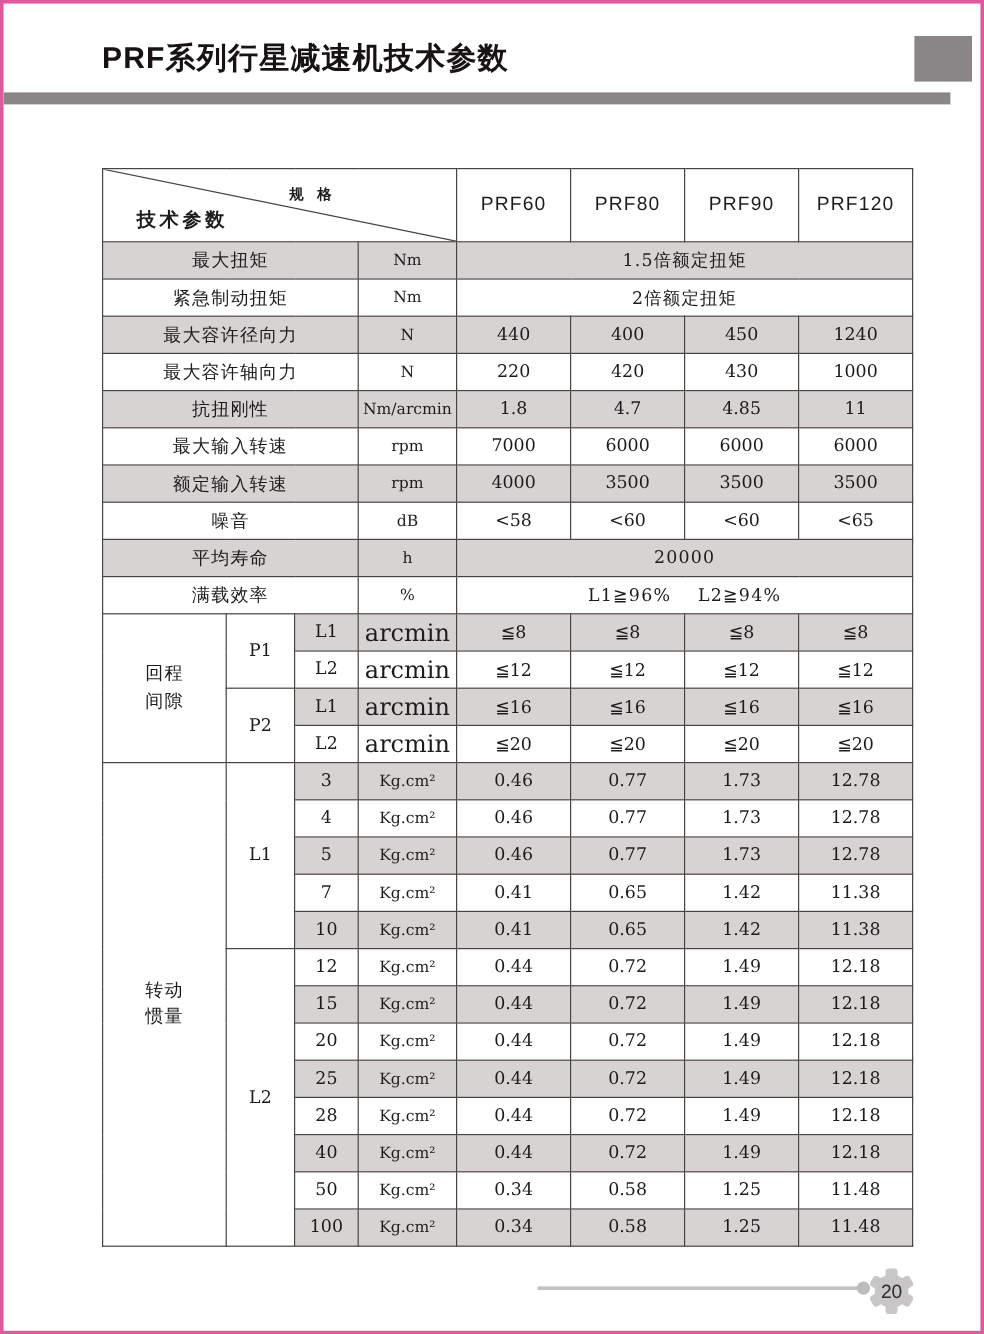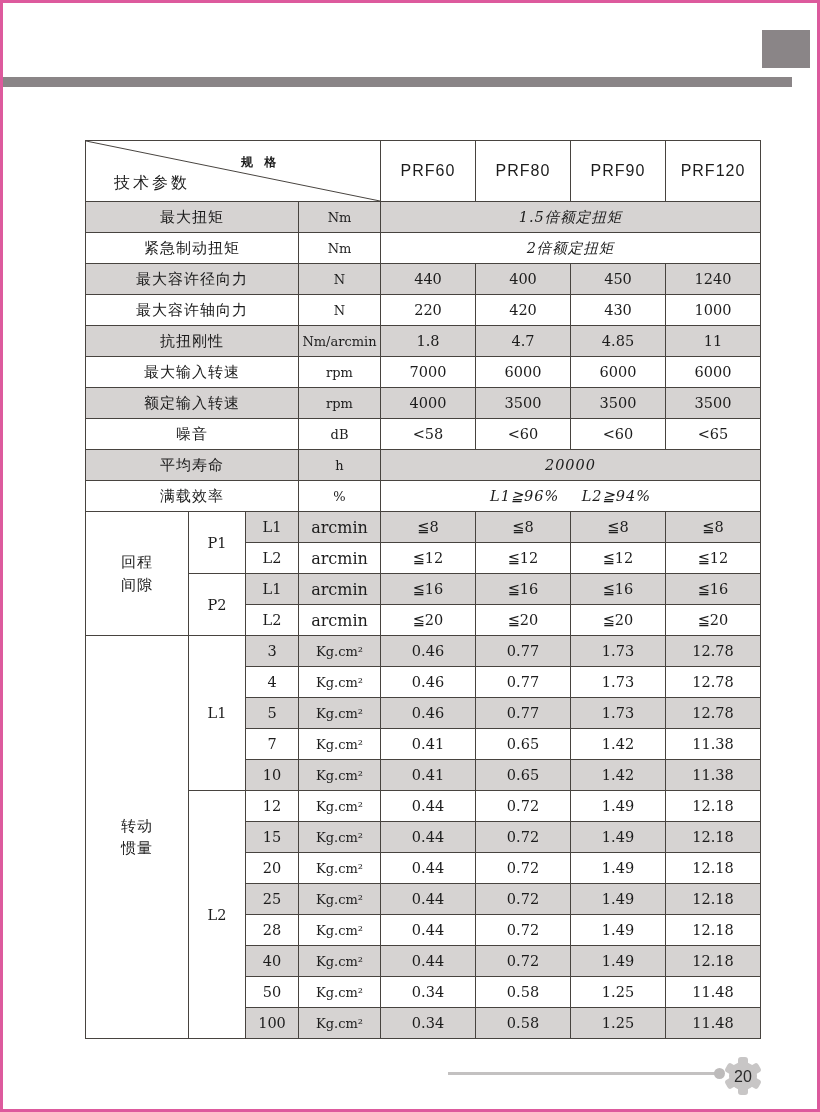--- a/index.html
+++ b/index.html
@@ -25,40 +25,41 @@
     border:1px solid #47433f; padding:0; height:30px;
     text-align:center; vertical-align:middle; font-weight:normal;
     overflow:hidden;
   }
   tr.hdr td, tr.hdr th { height:60px; }
   .sh { background:#d6d3d2; }
   .model { font-size:16px; letter-spacing:1px; font-family:"Liberation Sans", sans-serif; }
   .lbl { font-weight:bold; font-size:15px; letter-spacing:1px; }
   .sect { white-space:pre-line; line-height:1.5;font-family:Liberation Serif, serif; }
   .unit { font-size:13px; font-family:"DejaVu Serif", serif; }
-  .unit.big { font-size:16px; }
+  .unit.big { font-size:20px; }
   .val  { font-size:14.5px; font-family:"DejaVu Serif", serif; }
-  .merged { letter-spacing:1px; white-space:pre;font-style:italic; }
+  .merged { letter-spacing:1px; white-space:pre; }
 
   
   .diag-box { position:relative; width:100%; height:60px; }
   .diag-box svg { position:absolute; left:0; top:0; width:100%; height:100%; }
   .corner-spec  { position:absolute; top:13px; left:155px; font-weight:bold; font-size:12px; letter-spacing:4px; }
-  .corner-param { position:absolute; bottom:7px; left:28px; font-weight:normal; font-size:16px; letter-spacing:3px; }
+  .corner-param { position:absolute; bottom:7px; left:28px; font-weight:bold; font-size:16px; letter-spacing:3px; }
 
   
   .footer-line { position:absolute; left:445px; top:1069px; width:272px; height:3px; background:#c3c1c1; }
   .footer-dot  { position:absolute; left:711px; top:1065px; width:11px; height:11px; border-radius:50%; background:#bdbbbb; }
   .page-gear   { position:absolute; left:720px; top:1053px; width:40px; height:40px; }
 </style>
 </head>
 <body>
 
 <div class="page">
 
+  <div class="doc-title">PRF系列行星减速机技术参数</div>
   <div class="header-square"></div>
   <div class="header-bar"></div>
 
   <table class="spec">
     <colgroup>
       <col style="width:103px">
         <col style="width:57px">
         <col style="width:53px">
         <col style="width:82px">
       <col style="width:95px">

